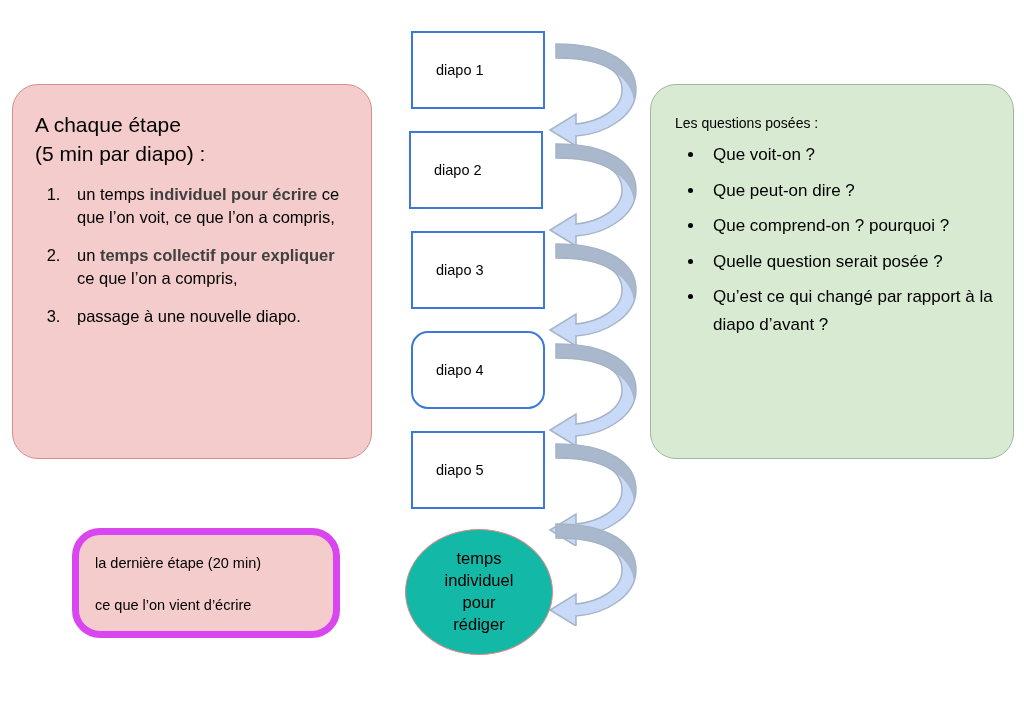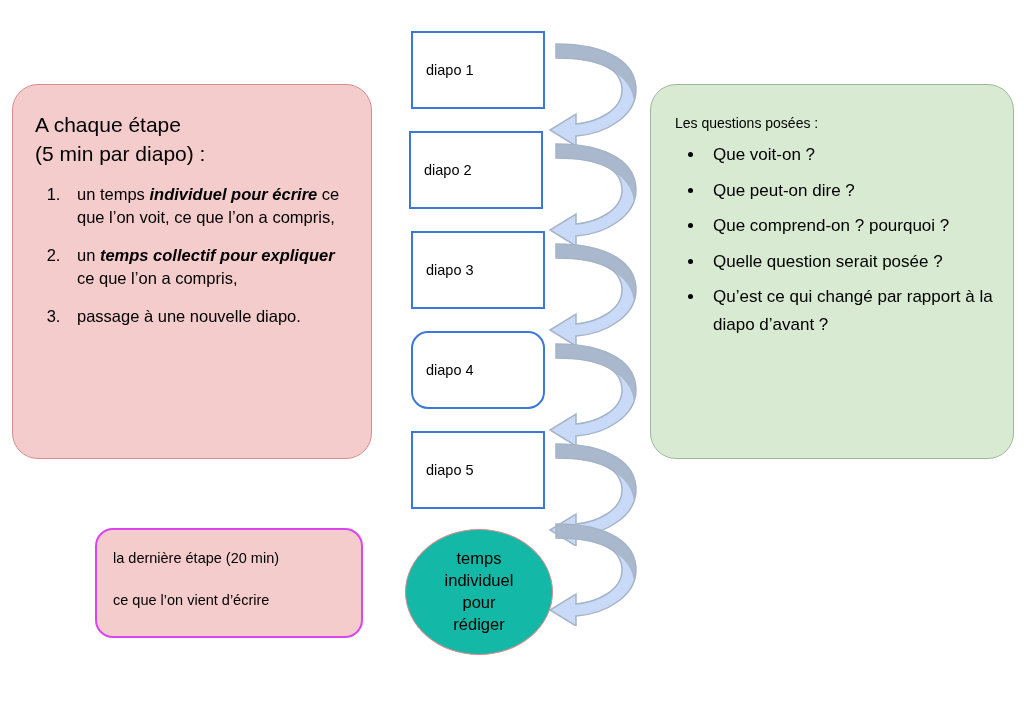--- a/index.html
+++ b/index.html
@@ -49,41 +49,39 @@
     line-height: 1.42;
   }
   .panel-pink ol li {
     margin-bottom: 14px;
     padding-left: 12px;
   }
   .panel-pink ol li::marker {
     font-weight: normal;
   }
   .hl {
-    color: #000000;
+    color: #404040;
     font-weight: bold;
-    font-style: italic;
   }
 
   
   .panel-pink-small {
     position: absolute;
     left: 72px;
     top: 528px;
     width: 268px;
     height: 110px;
     background: #f4cccc;
-    border: 2px solid #d946ef;
-    border-radius: 18px;
+    border: 7px solid #d946ef;
+    border-radius: 28px;
     box-sizing: border-box;
     padding: 18px 16px;
     font-size: 14.5px;
     line-height: 1.45;
     color: #000;
-    margin-left: 23px;
   }
 
   
   .panel-green {
     position: absolute;
     left: 650px;
     top: 84px;
     width: 364px;
     height: 375px;
     background: #d9ead3;
@@ -114,21 +112,21 @@
     position: absolute;
     width: 134px;
     height: 78px;
     background: #ffffff;
     border: 2px solid #3c78d8;
     box-sizing: border-box;
     font-size: 14.5px;
     color: #000;
     display: flex;
     align-items: center;
-    padding-left: 13px;
+    padding-left: 23px;
   }
 
   
   .ellipse {
     position: absolute;
     left: 405px;
     top: 529px;
     width: 148px;
     height: 126px;
     background: #14b8a6;

